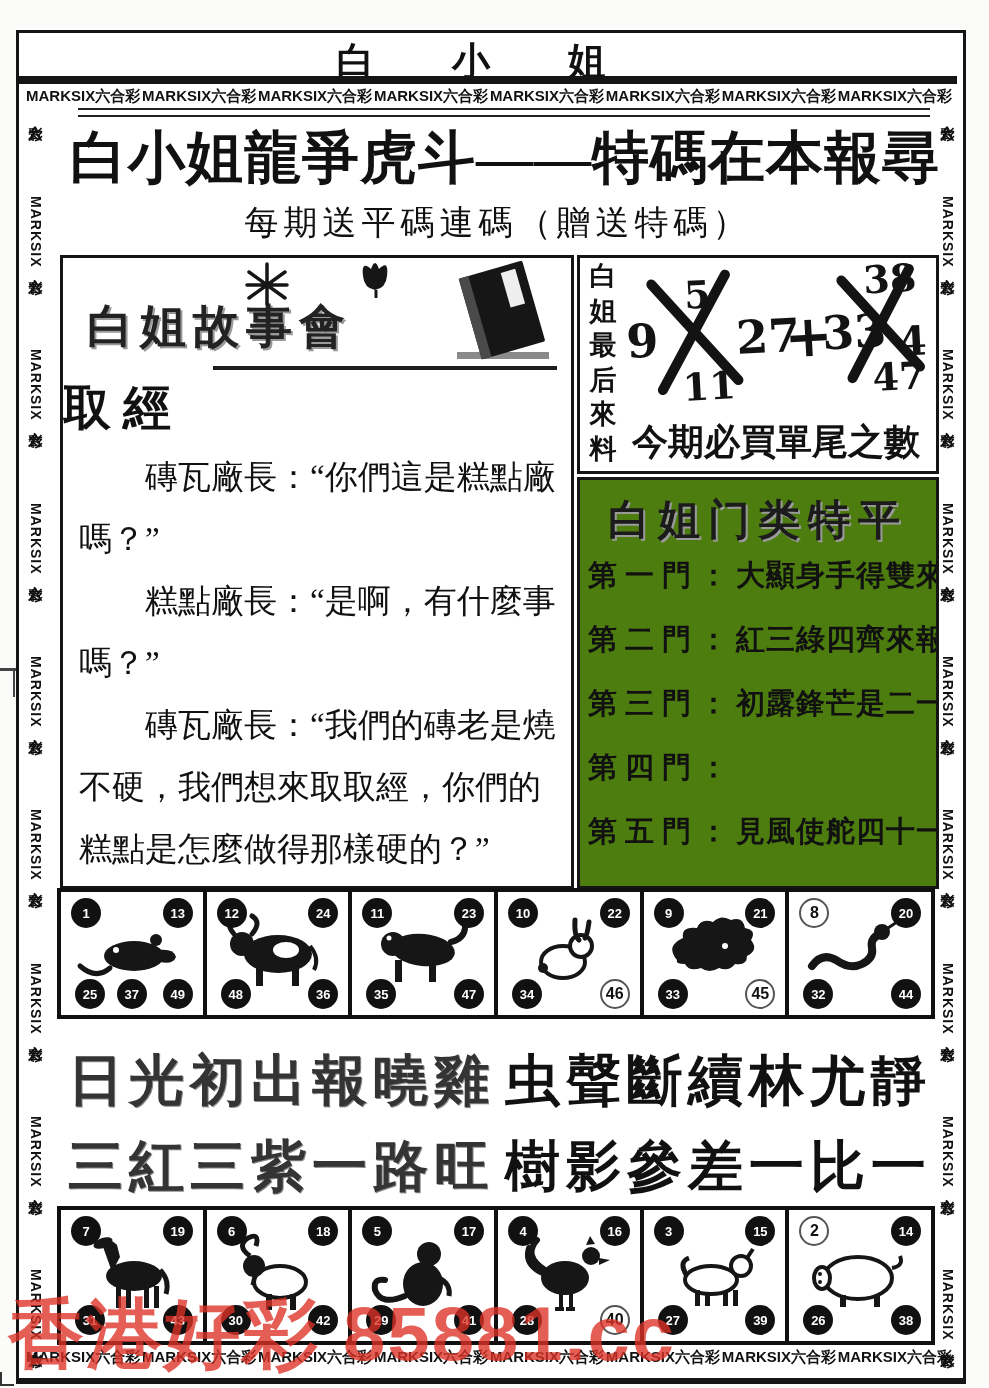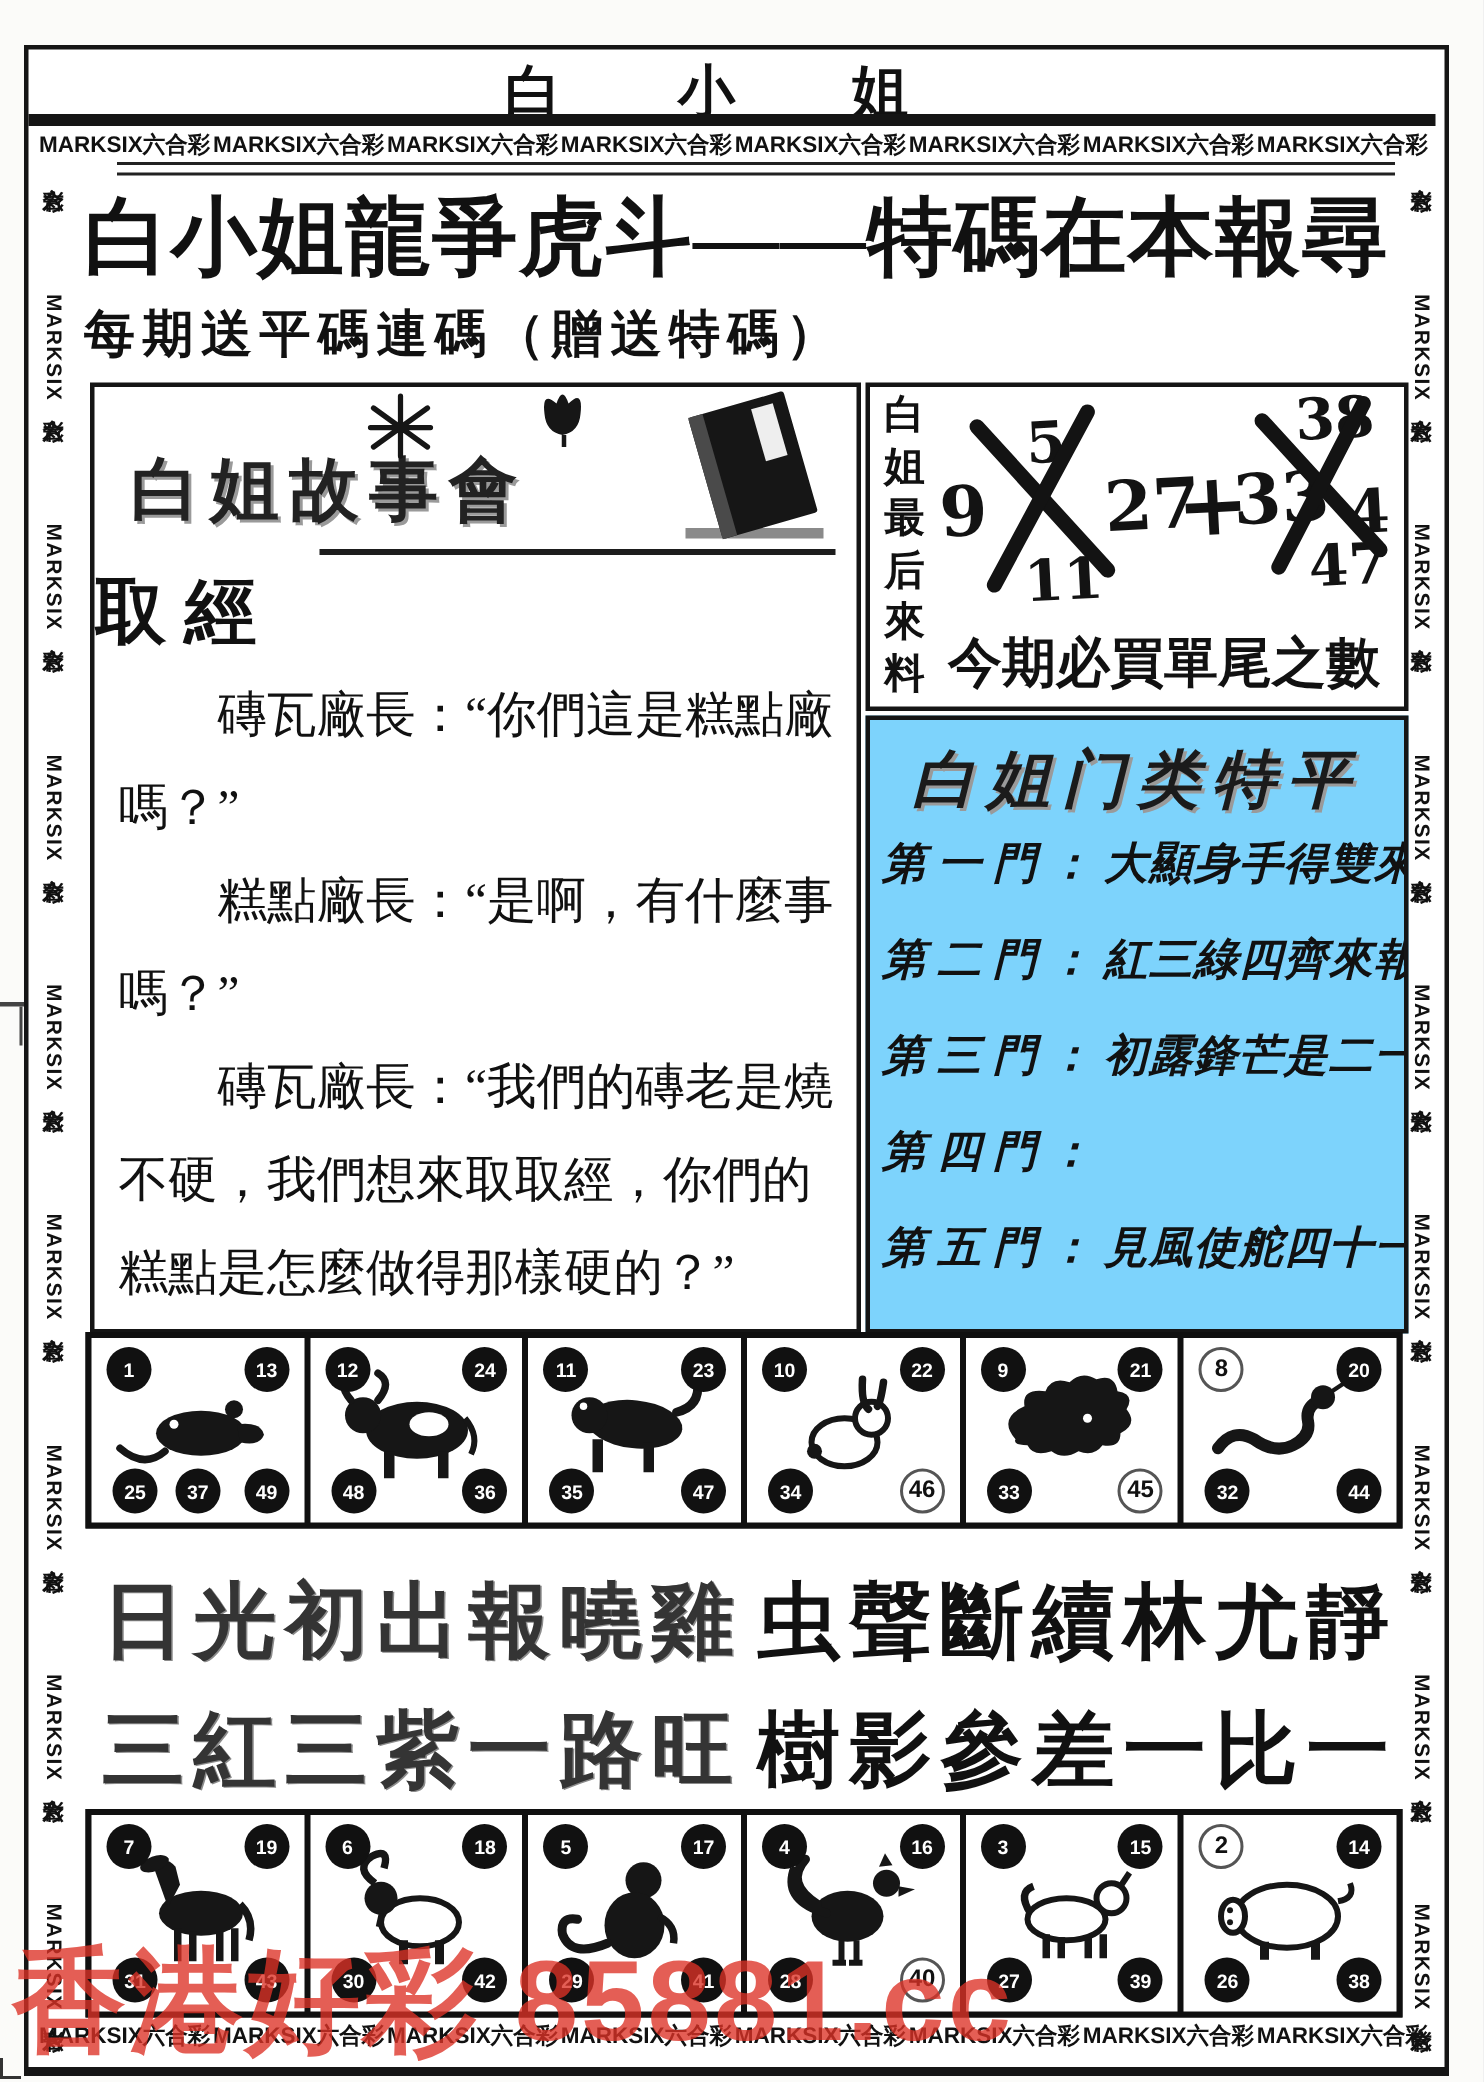--- a/index.html
+++ b/index.html
@@ -16,24 +16,24 @@
   #marksix-bottom{top:1348px}
   .marksix-item{font-family:"Liberation Sans",sans-serif;letter-spacing:0px;}
   .side-band{position:absolute;top:114px;height:1230px;display:flex;flex-direction:column;
              justify-content:space-between;align-items:center;font-size:14px;font-weight:bold;z-index:2;}
   .side-left{left:21px;width:30px;}
   .side-right{left:935px;width:26px;}
   .side-item{writing-mode:vertical-rl;text-orientation:mixed;letter-spacing:1px;
              font-family:"Liberation Sans",sans-serif;}
   .double-rule{position:absolute;left:78px;top:108px;width:852px;height:5px;
                border-top:2px solid #222;border-bottom:2px solid #222;}
-  .headline{position:absolute;left:56px;top:120px;width:884px;text-align:left;font-size:57px;
+  .headline{position:absolute;left:56px;top:120px;width:884px;text-align:right;font-size:57px;
             font-weight:bold;white-space:nowrap;letter-spacing:1px;}
-  .subhead{position:absolute;left:56px;top:200px;width:884px;font-size:34px;
-           font-weight:bold;letter-spacing:5px;white-space:nowrap;}
+  .subhead{position:absolute;left:56px;top:200px;width:884px;text-align:center;font-size:34px;
+           font-weight:normal;letter-spacing:5px;white-space:nowrap;}
   
   .story-box{position:absolute;left:60px;top:255px;width:508px;height:628px;border:3px solid #151515;
              overflow:hidden;background:#fff;}
   .story-header{position:relative;height:114px;}
   .story-logo{position:absolute;left:24px;top:38px;font-size:46px;font-weight:bold;letter-spacing:7px;
               color:#222;text-shadow:2px 2px 0 #9a9a9a;white-space:nowrap;}
   .flower-icon{position:absolute;left:178px;top:2px;}
   .tulip-icon{position:absolute;left:296px;top:0;}
   .book-icon{position:absolute;right:14px;top:2px;}
   .story-underline{position:absolute;left:150px;bottom:2px;width:344px;height:4px;background:#1d1d1d;}
@@ -42,21 +42,21 @@
   .story-body p{margin:0;text-indent:2em;}
   
   .lailiao-box{position:absolute;left:577px;top:255px;width:356px;height:213px;border:3px solid #151515;background:#fff;}
   .lailiao-label{position:absolute;left:5px;top:5px;width:36px;height:200px;display:flex;flex-direction:column;
                  justify-content:space-between;font-size:27px;font-weight:bold;text-align:center;line-height:1;}
   .lailiao-svg{position:absolute;left:44px;top:4px;}
   .lailiao-footer{position:absolute;left:42px;bottom:4px;width:308px;text-align:center;font-size:36px;
                   font-weight:bold;white-space:nowrap;}
   
   .menlei-box{position:absolute;left:577px;top:477px;width:356px;height:406px;border:3px solid #151515;
-              background:#7dd3fc;overflow:hidden;font-style:italic;}
+              background:#4d7c0f;overflow:hidden;}
   .menlei-title{text-align:center;font-size:42px;font-weight:bold;letter-spacing:8px;margin-top:12px;
                 color:#1b1b1b;text-shadow:2px 2px 0 #9a9a9a;white-space:nowrap;}
   .menlei-rows{padding:8px 4px 0 8px;}
   .menlei-row{display:flex;align-items:baseline;height:64px;font-size:29px;white-space:nowrap;}
   .menlei-row .lbl{font-weight:bold;letter-spacing:8px;}
   .menlei-row .txt{font-weight:bold;letter-spacing:1px;}
   
   .animal-row{position:absolute;left:57px;width:878px;border:4px solid #101010;display:flex;
               background:#101010;gap:4px;box-sizing:border-box;}
   #animals-middle{top:888px;height:131px;}

